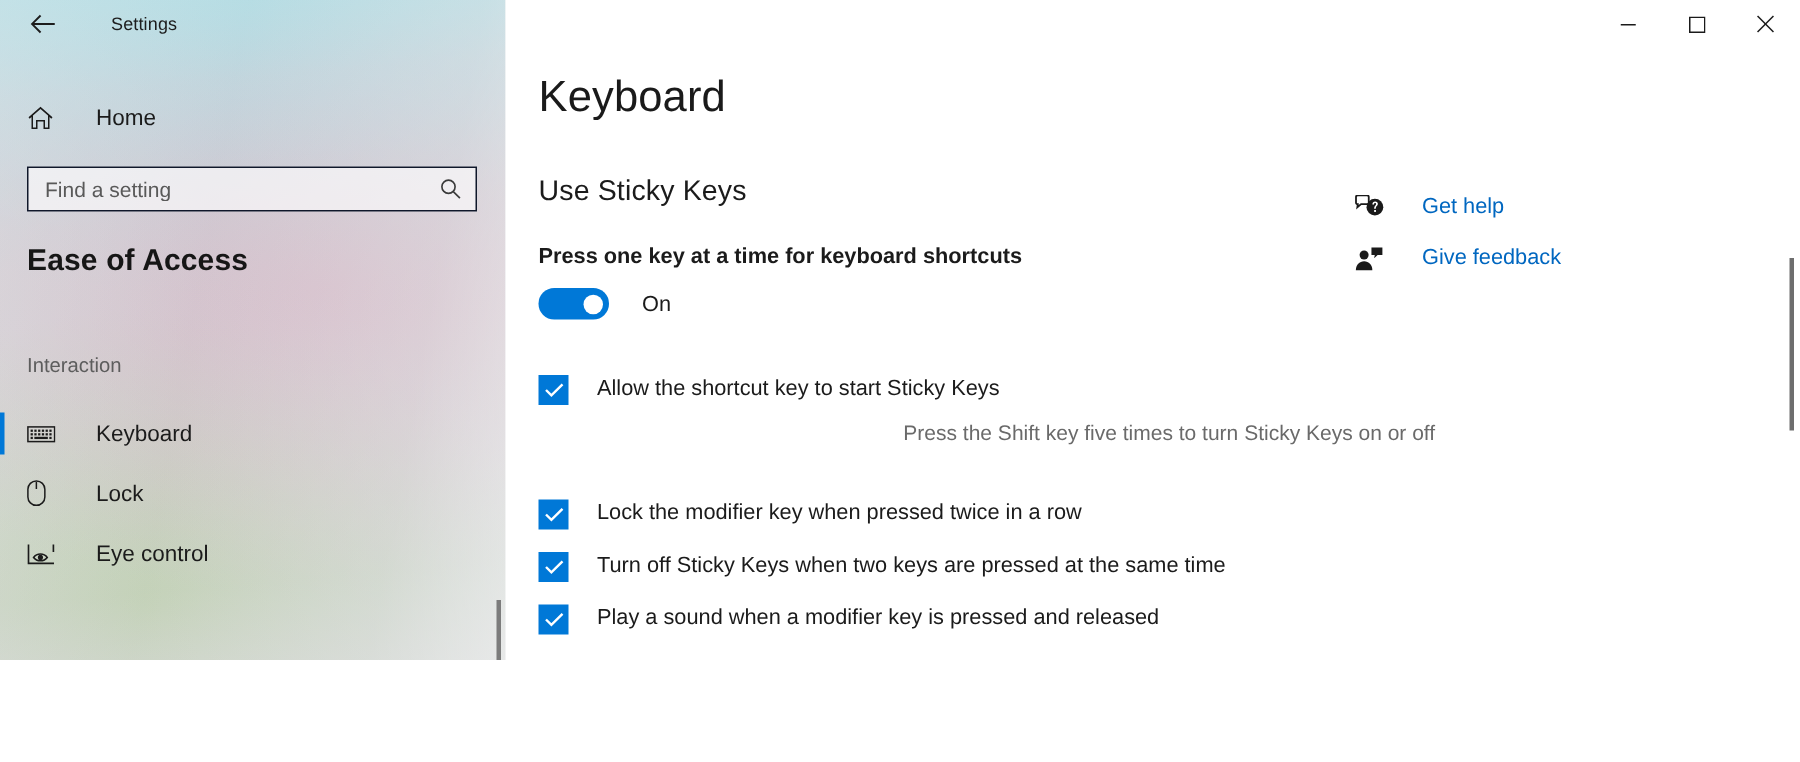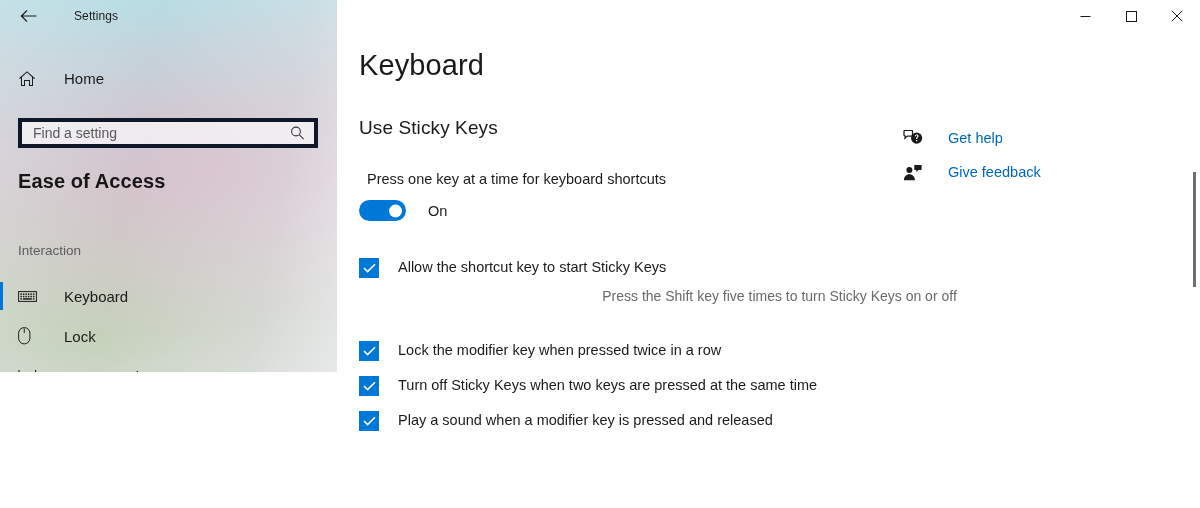--- a/index.html
+++ b/index.html
@@ -21,21 +21,21 @@
     height: 508px;
     display: flex;
     background: #ffffff;
     overflow: hidden;
   }
 
   
   .sidebar {
     position: relative;
     width: 337px;
-    height: 372px;
+    height: 440px;
     flex: 0 0 337px;
     overflow: hidden;
     background: #cfd4d6;
   }
   .acrylic-layer {
     position: absolute;
     inset: 0;
     pointer-events: none;
   }
   .ac1 {
@@ -105,25 +105,25 @@
     align-items: center;
     justify-content: flex-start;
   }
   .home-label {
     font-size: 15px;
     color: #1b1b1b;
     margin-left: 26px;
   }
 
   .search-wrap {
-    margin: 23px 0 0 18px;
+    margin: 16px 0 0 18px;
     width: 300px;
     height: 30px;
     box-sizing: border-box;
-    border: 4px solid #0f172a;
+    border: 1px solid #0f172a;
     background: rgba(249,248,249,0.72);
     display: flex;
     align-items: center;
     position: relative;
   }
   .search-input {
     flex: 1;
     border: none;
     outline: none;
     background: transparent;
@@ -247,22 +247,23 @@
     font-weight: normal;
     color: #1b1b1b;
     margin: 0;
     padding-top: 35px;
     letter-spacing: 0.1px;
   }
 
   .setting-desc {
     font-size: 14.5px;
     color: #1b1b1b;
-    margin: 8px;
+    margin: 0;
     padding-top: 24px;
+    font-weight: bold;
   }
 
   .toggle-row {
     display: flex;
     align-items: center;
     margin-top: 13px;
   }
   .toggle {
     width: 47px;
     height: 21px;

